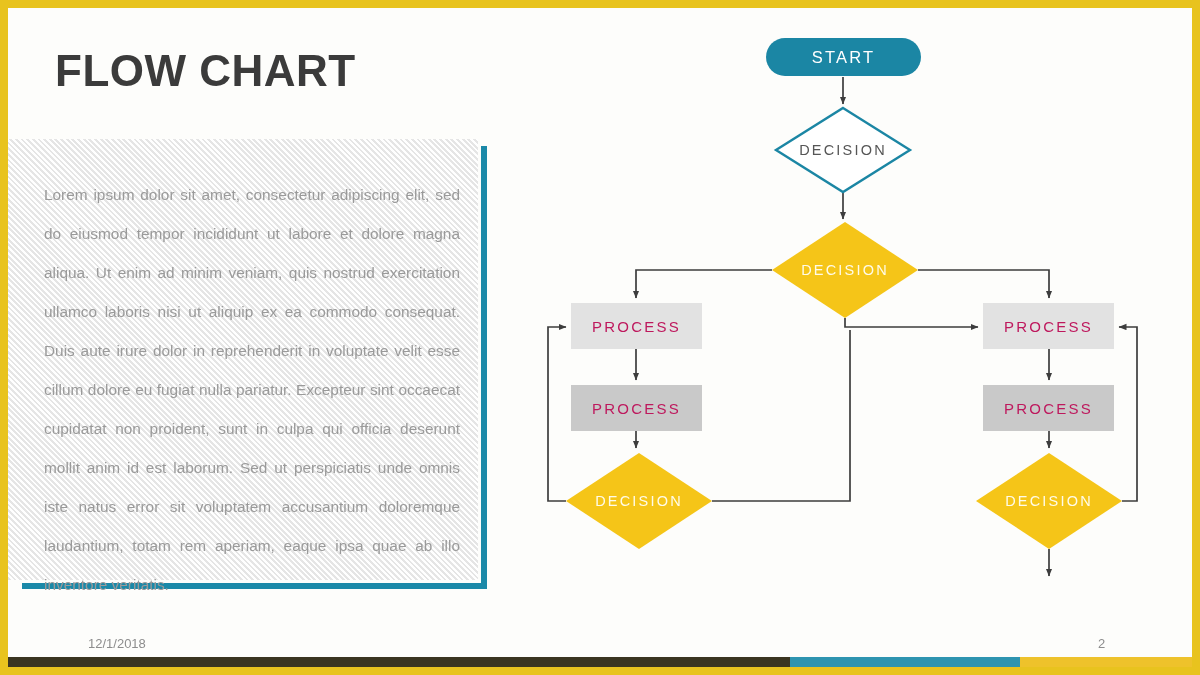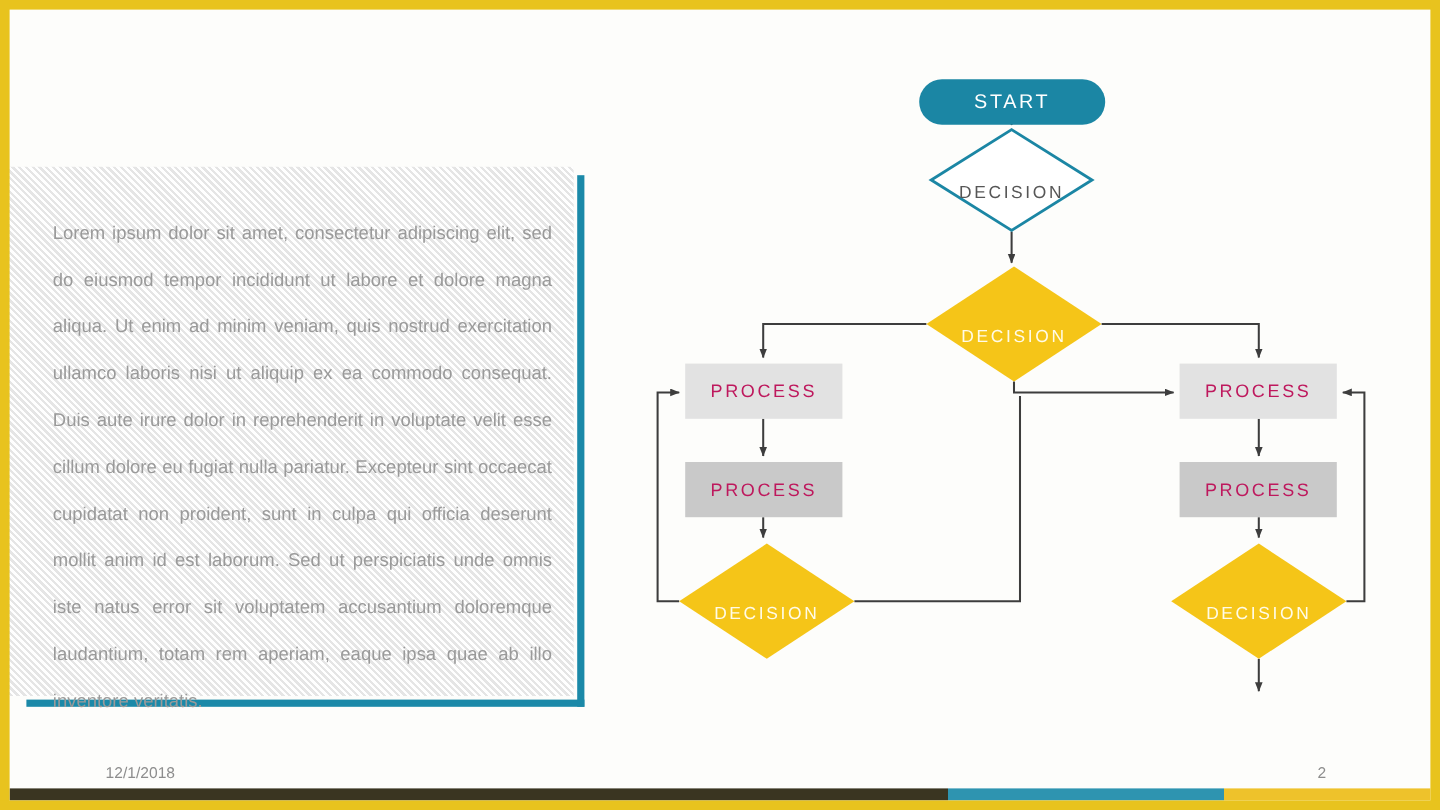--- a/index.html
+++ b/index.html
@@ -69,21 +69,21 @@
     border-radius:22px;background:#1b86a4;color:#ffffff;
     font-size:16.5px;letter-spacing:2.2px;
   }
   .proc{
     font-size:15px;letter-spacing:2.2px;color:#be185d;
   }
   .proc-light{background:#e2e2e2;}
   .proc-dark{background:#c9c9c9;}
   .dia-label{
     position:absolute;z-index:16;
-    display:flex;align-items:flex-end;justify-content:center;
+    display:flex;align-items:center;justify-content:center;
     font-size:14.5px;letter-spacing:2.2px;pointer-events:none;
   }
   .dia-label.on-yellow{color:#fffbe8;}
   .dia-label.on-white{color:#565656;}
   .watermark{
     position:absolute;left:42px;top:620px;font-size:9px;
     color:#f2f2ee;letter-spacing:.4px;z-index:14;
     font-family:"Liberation Sans", sans-serif;
   }
   #date{
@@ -98,20 +98,21 @@
 
 <div id="slide">
 
   <div class="inner-white"></div>
 
   <div class="frame-edge frame-top"></div>
   <div class="frame-edge frame-left"></div>
   <div class="frame-edge frame-right"></div>
   <div class="frame-edge frame-bottom"></div>
 
+  <div id="title">FLOW CHART</div>
 
   <div id="text-accent"></div>
   <div id="text-panel">
     <div id="body-text">Lorem ipsum dolor sit amet, consectetur adipiscing elit, sed do eiusmod tempor incididunt ut labore et dolore magna aliqua. Ut enim ad minim veniam, quis nostrud exercitation ullamco laboris nisi ut aliquip ex ea commodo consequat. Duis aute irure dolor in reprehenderit in voluptate velit esse cillum dolore eu fugiat nulla pariatur. Excepteur sint occaecat cupidatat non proident, sunt in culpa qui officia deserunt mollit anim id est laborum. Sed ut perspiciatis unde omnis iste natus error sit voluptatem accusantium doloremque laudantium, totam rem aperiam, eaque ipsa quae ab illo inventore veritatis.</div>
   </div>
 
   <svg id="chart" viewBox="0 0 1200 675" xmlns="http://www.w3.org/2000/svg">
     <defs>
       <marker id="arw" markerWidth="9" markerHeight="9" refX="7.5" refY="3.2" orient="auto" markerUnits="userSpaceOnUse">
         <path d="M0,0 L8,3.2 L0,6.4 z" fill="#3d3d3d"></path>
@@ -146,21 +147,21 @@
 
       <path d="M1049,549 L1049,576" marker-end="url(#arw)"></path>
     </g>
 
     <polygon points="843,108 910,150 843,192 776,150" fill="#ffffff" stroke="#1b86a4" stroke-width="2.4"></polygon>
     <polygon points="845,222 918,270 845,318 772,270" fill="#f5c518"></polygon>
     <polygon points="639,453 712,501 639,549 566,501" fill="#f5c518"></polygon>
     <polygon points="1049,453 1122,501 1049,549 976,501" fill="#f5c518"></polygon>
   </svg>
 
-  <div class="node pill" style="left:766px;top:38px;width:155px;height:38px;margin-top:28px;">
+  <div class="node pill" style="left:766px;top:38px;width:155px;height:38px;">
     <span>START</span>
   </div>
 
   <div class="dia-label on-white" style="left:776px;top:131px;width:134px;height:38px;">
     <span>DECISION</span>
   </div>
 
   <div class="dia-label on-yellow" style="left:772px;top:251px;width:146px;height:38px;">
     <span>DECISION</span>
   </div>

